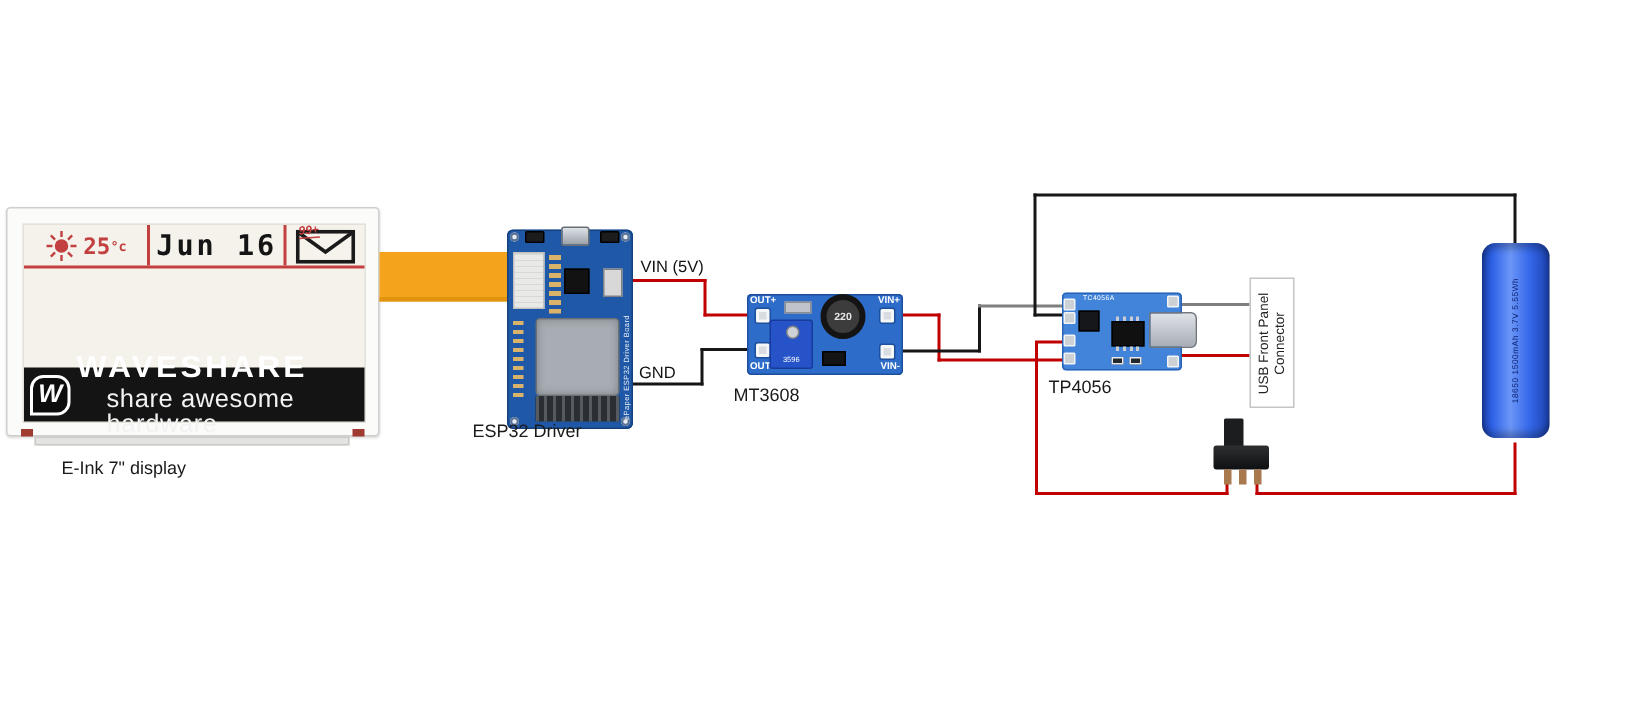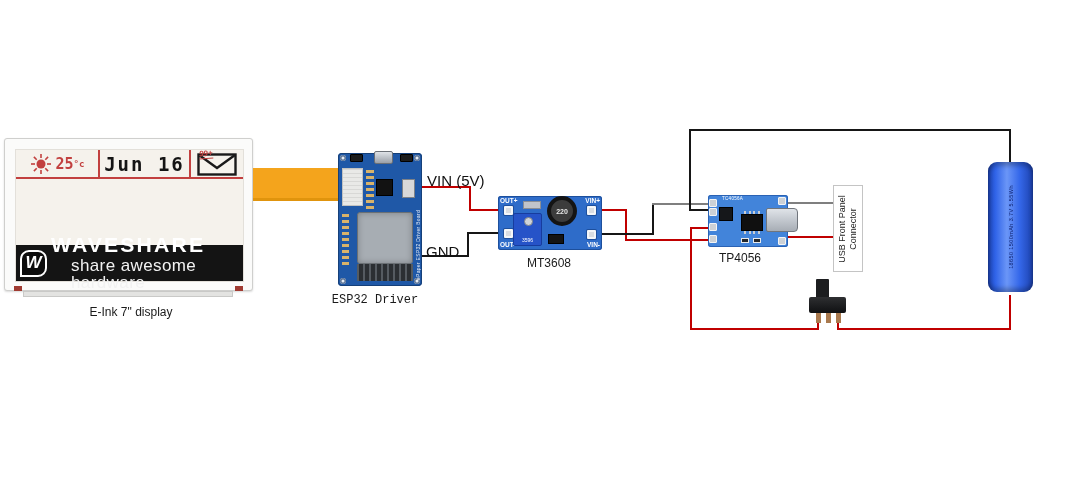--- a/index.html
+++ b/index.html
@@ -1,22 +1,22 @@
 <!DOCTYPE html>
 <html><head>
 <meta charset="utf-8">
 <style>
   html,body{margin:0;padding:0;background:#fff;}
   #stage{position:relative;width:1090px;height:480px;background:#fff;overflow:hidden;
          font-family:"Liberation Sans",sans-serif;color:#1a1a1a;}
   #stage *{box-sizing:border-box;}
   .abs{position:absolute;}
   i.w{position:absolute;display:block;}
-  .caption{position:absolute;font-size:12px;text-align:center;color:#1a1a1a;}
-  .wlabel{position:absolute;font-size:15px;color:#111;}
+  .caption{position:absolute;font-size:12px;color:#1a1a1a;}
+  .wlabel{position:absolute;font-size:11px;color:#111;}
 
   
   .display{left:4px;top:138px;width:249px;height:153px;background:#fbfbfa;
            border:1px solid #cfcfcd;border-radius:3px;box-shadow:0 1px 2px rgba(0,0,0,.15);}
   .screen{position:absolute;left:10px;top:10px;width:229px;height:133px;background:#f5f2ec;
           border:1px solid #e3e0da;}
   .statusrow{position:absolute;left:0;top:0;width:100%;height:29px;display:flex;
              border-bottom:2px solid var(--accent);}
   .cell{position:relative;display:flex;align-items:center;justify-content:center;height:100%;}
   .cell.weather{width:84px;border-right:2px solid var(--accent);}
@@ -218,21 +218,21 @@
     <div class="btn" style="left:62px;top:1px;"></div>
     <div class="fpc"></div>
     <div class="pinrow" style="left:28px;top:16px;width:8px;height:40px;"></div>
     <div class="qfn"></div>
     <div class="eswitch"></div>
     <div class="pinrow" style="left:4px;top:60px;width:7px;height:52px;"></div>
     <div class="module"></div>
     <div class="antenna"></div>
     <div class="sidetext">ePaper ESP32 Driver Board</div>
   </div>
-  <div class="caption" style="left:315px;top:293px;width:120px;font-family:Liberation Mono, monospace;">ESP32 Driver</div>
+  <div class="caption" style="left:315px;top:280px;width:120px;">ESP32 Driver</div>
 
   <div class="wlabel" style="left:427px;top:172px;">VIN (5V)</div>
   <div class="wlabel" style="left:426px;top:243px;">GND</div>
 
   <div class="abs mt3608">
     <div class="padlabel" style="left:2px;top:2px;">OUT+</div>
     <div class="pad" style="left:6px;top:10px;"></div>
     <div class="pad" style="left:6px;top:33px;"></div>
     <div class="padlabel" style="left:2px;top:46px;">OUT-</div>
     <div class="padlabel" style="right:2px;top:2px;">VIN+</div>
@@ -256,21 +256,21 @@
     <div class="tpad" style="left:1px;top:28px;"></div>
     <div class="tpad" style="left:1px;top:40px;"></div>
     <div class="tpad" style="left:70px;top:2px;"></div>
     <div class="tpad" style="left:70px;top:42px;"></div>
     <div class="tchip"></div>
     <div class="soic"></div>
     <div class="tpusb"></div>
     <div class="tsmall" style="left:33px;top:43px;"></div>
     <div class="tsmall" style="left:45px;top:43px;"></div>
   </div>
-  <div class="caption" style="left:680px;top:251px;width:120px;">TP4056</div>
+  <div class="caption" style="left:699px;top:251px;width:120px;">TP4056</div>
 
   <div class="abs usbbox">
     <div class="usbtext">USB Front Panel Connector</div>
   </div>
 
   <div class="abs sswitch">
     <div class="knob"></div>
     <div class="swbody"></div>
     <div class="swpin" style="left:7px;"></div>
     <div class="swpin" style="left:17px;"></div>

